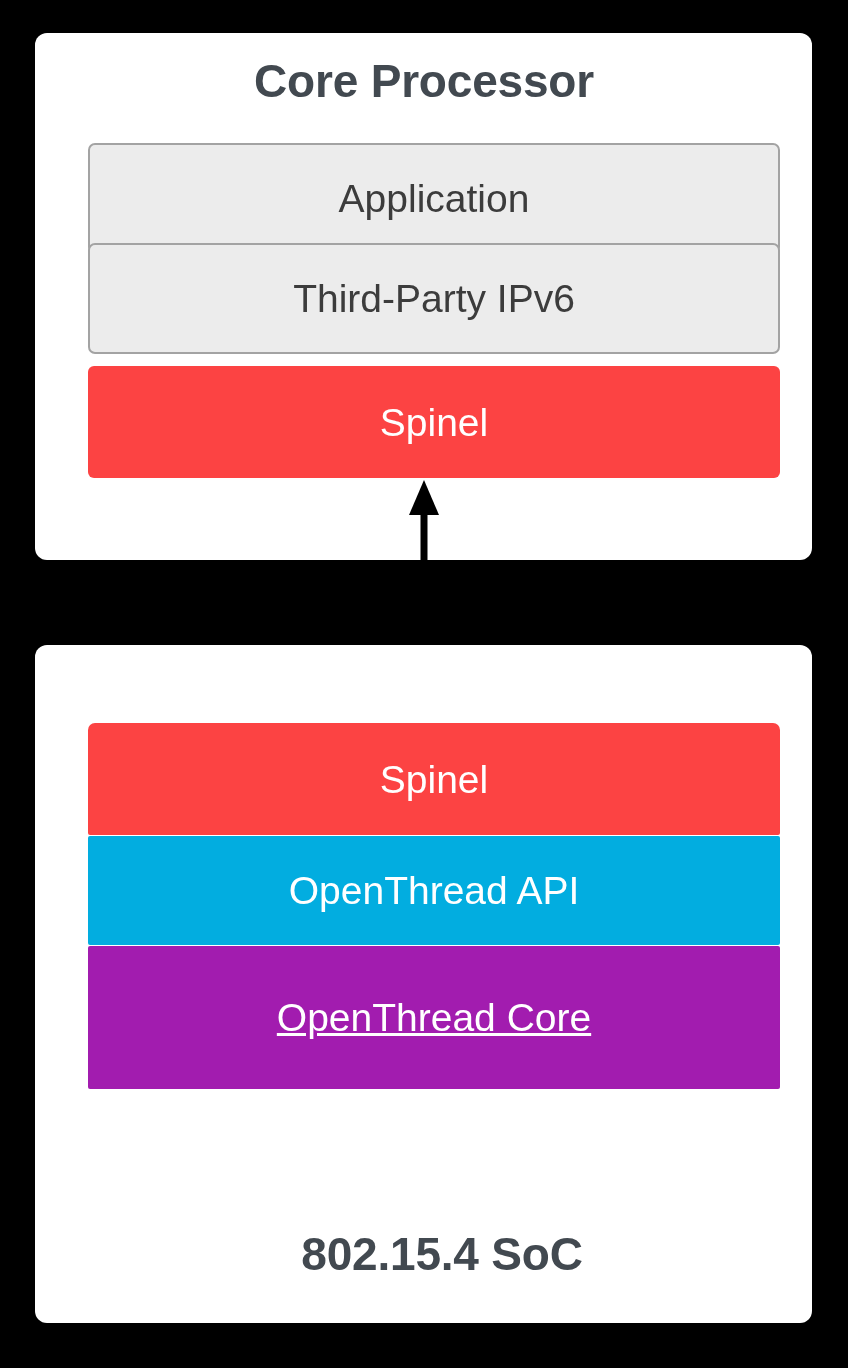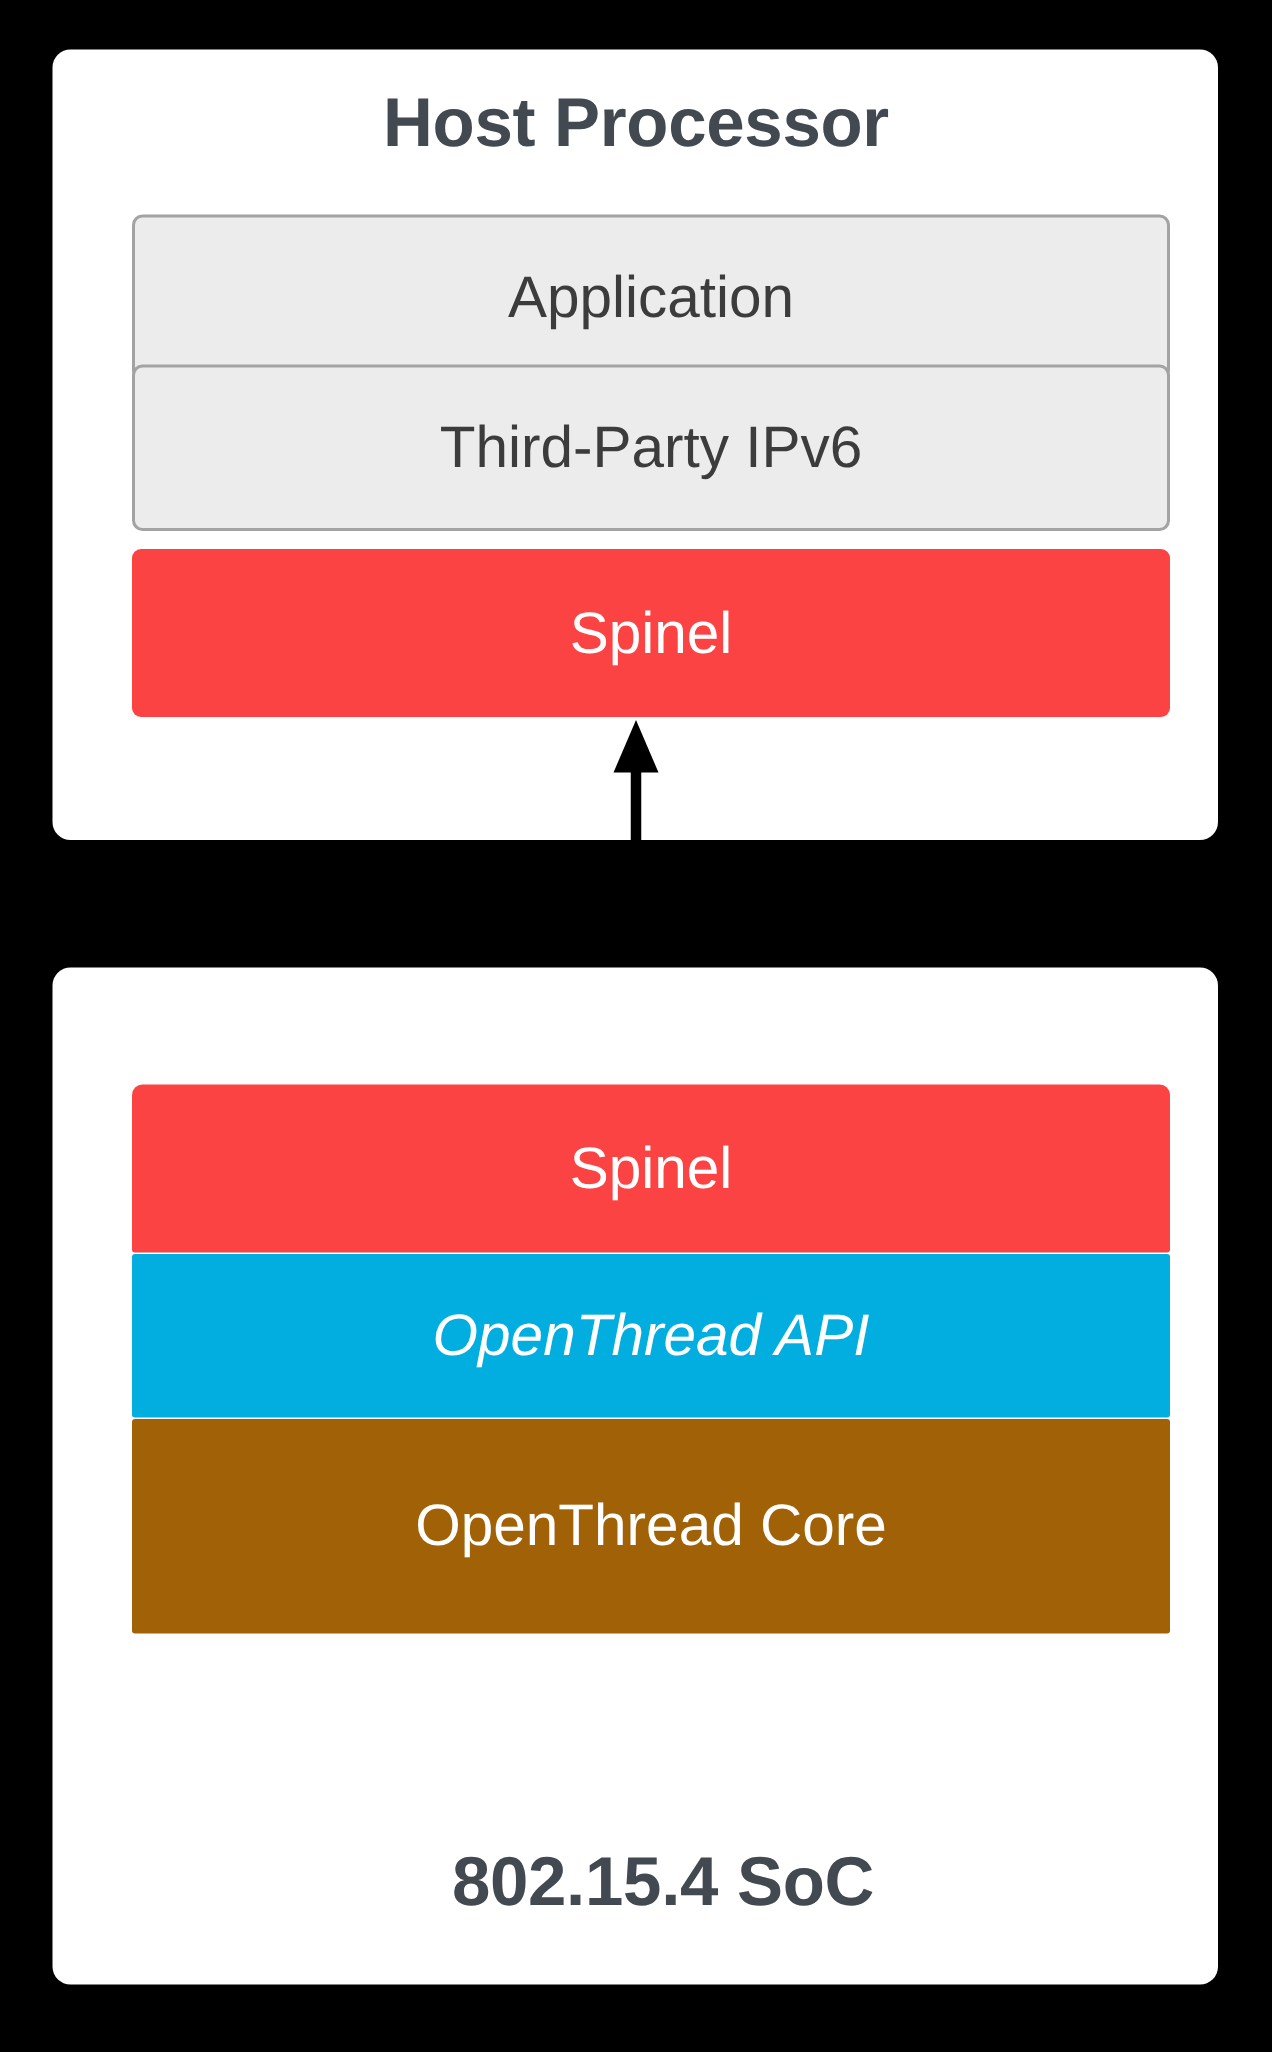--- a/index.html
+++ b/index.html
@@ -112,21 +112,21 @@
   }
   .arrow svg { display: block; }
 </style>
 </head>
 <body>
 
 <div class="stage">
 
   <div class="panel panel-host"></div>
 
-  <div class="panel-title panel-title-host">Host Processor</div>
+  <div class="panel-title panel-title-host">Core Processor</div>
 
   <div class="layer grey l-application">
     <span>Application</span>
   </div>
 
   <div class="layer grey l-thirdparty">
     <span>Third-Party IPv6</span>
   </div>
 
   <div class="layer solid l-spinel-host" style="background:#fc4343;">
@@ -140,24 +140,24 @@
       <polygon points="19,242 4,206 34,206" fill="#000000"></polygon>
     </svg>
   </div>
 
   <div class="panel panel-soc"></div>
 
   <div class="layer solid l-spinel-soc" style="background:#fc4343;">
     <span>Spinel</span>
   </div>
 
-  <div class="layer solid l-otapi" style="background:#02ade0;font-style:italic;">
+  <div class="layer solid l-otapi" style="background:#02ade0;">
     <span>OpenThread API</span>
   </div>
 
-  <div class="layer solid l-otcore" style="background:#a16207;">
+  <div class="layer solid l-otcore" style="background:#a21caf;text-decoration:underline;">
     <span>OpenThread Core</span>
   </div>
 
 
   <div class="panel-title panel-title-soc">802.15.4 SoC</div>
 
 </div>
 
 </body></html>

